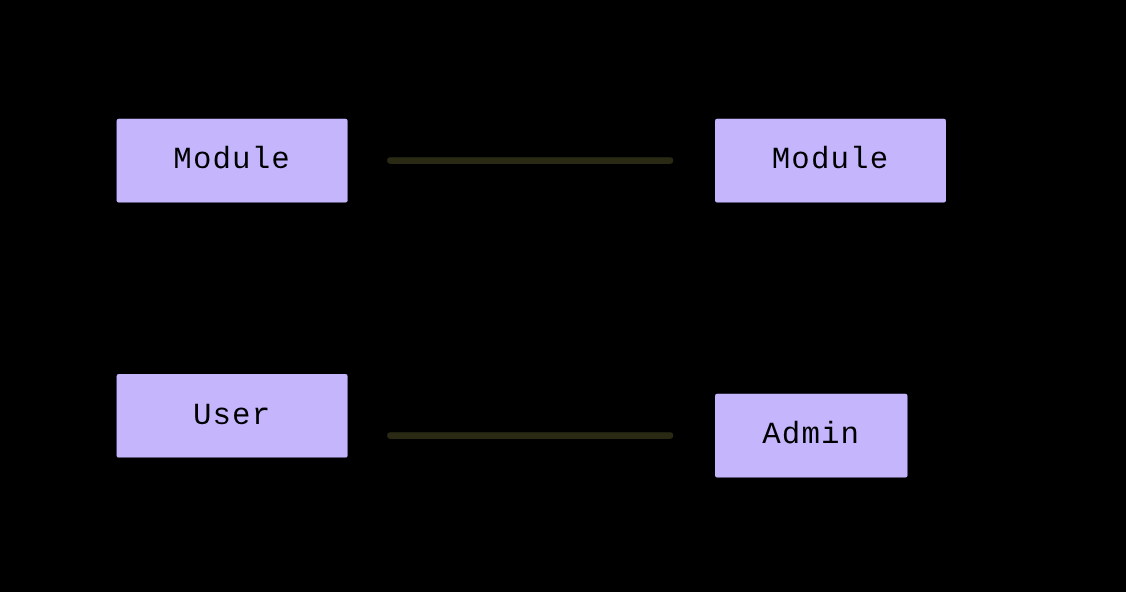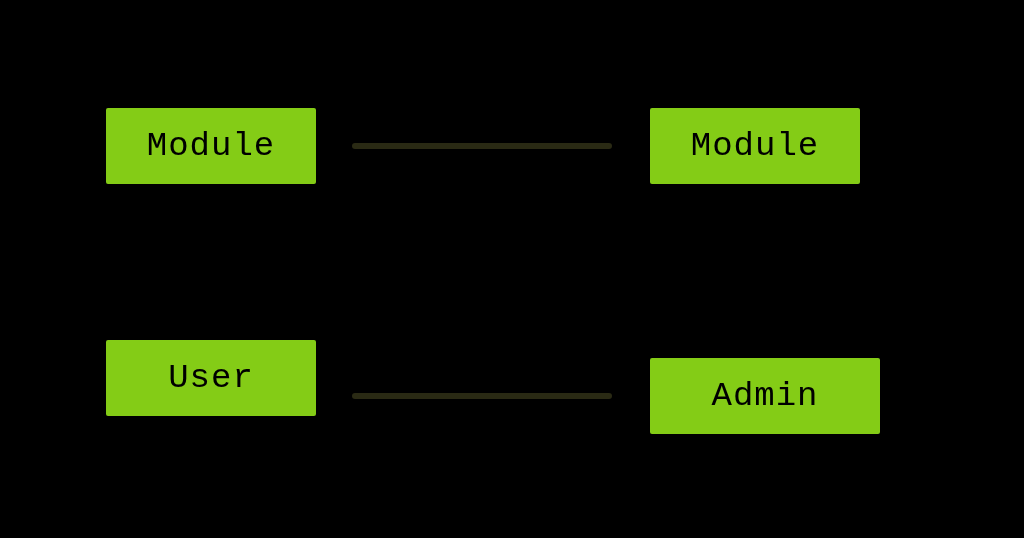--- a/index.html
+++ b/index.html
@@ -10,26 +10,26 @@
   body {
     width: 1024px;
     height: 538px;
     background: #000000;
     position: relative;
     font-family: "Courier New", Courier, monospace;
     overflow: hidden;
   }
   .node {
     position: absolute;
-    background: #84cc16;
+    background: #c4b5fd;
     color: #000000;
     display: flex;
     align-items: center;
     justify-content: center;
-    font-size: 34px;
+    font-size: 28px;
     font-weight: 400;
     letter-spacing: 1px;
     border-radius: 2px;
   }
   .node-tl {
     left: 106px;
     top: 108px;
     width: 210px;
     height: 76px;
   }
@@ -41,21 +41,21 @@
   }
   .node-bl {
     left: 106px;
     top: 340px;
     width: 210px;
     height: 76px;
   }
   .node-br {
     left: 650px;
     top: 358px;
-    width: 230px;
+    width: 175px;
     height: 76px;
   }
   .connector {
     position: absolute;
     height: 6px;
     background: #2a2a14;
     border-radius: 3px;
   }
   .connector-top {
     left: 352px;

